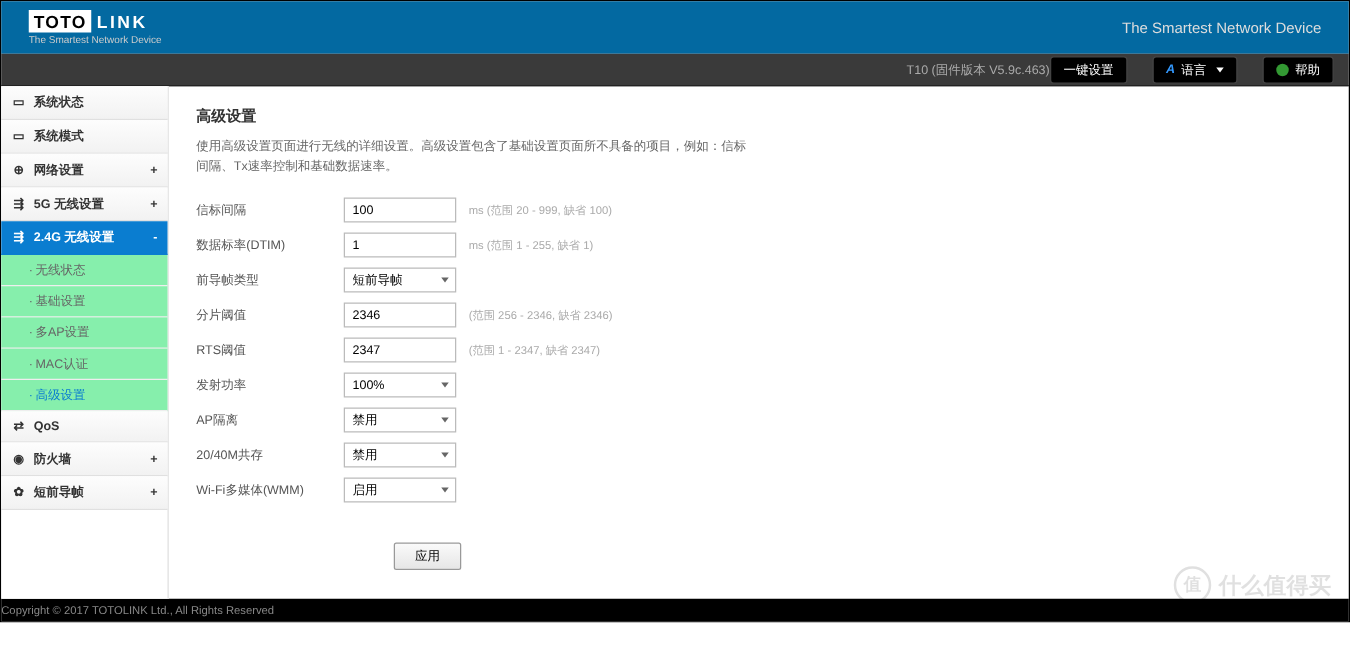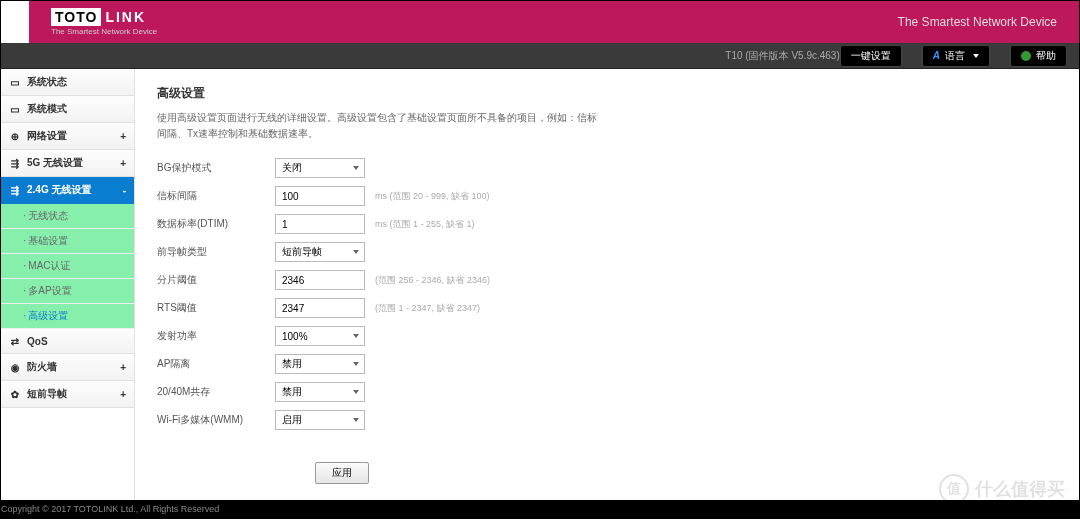--- a/index.html
+++ b/index.html
@@ -1,18 +1,18 @@
 <!DOCTYPE html>
 <html><head>
   <meta charset="utf-8">
   <style>
     * { box-sizing: border-box; margin: 0; padding: 0; }
     body { font-family: Arial, "Microsoft YaHei", sans-serif; font-size: 11px; background: #fff; color: #333; width: 1080px; }
     
-    .header-bar { background: #be185d; height: 42px; display: flex; align-items: center; justify-content: space-between; padding: 0 22px; margin-left: 28px; }
+    .header-bar { background: #0369a1; height: 42px; display: flex; align-items: center; justify-content: space-between; padding: 0 22px; }
     .logo-box { display: flex; flex-direction: column; color: #fff; }
     .logo-main { display: flex; align-items: center; gap: 4px; }
     .logo-toto { background: #fff; color: #000; font-weight: 900; padding: 1px 4px; font-size: 14px; letter-spacing: 1px; }
     .logo-link { font-weight: 900; font-size: 14px; letter-spacing: 2px; }
     .logo-tag { font-size: 8px; color: #ccc; margin-top: 1px; }
     .header-slogan { color: #ddd; font-size: 12px; }
     
     .subheader { background: #3a3a3a; height: 26px; display: flex; align-items: center; justify-content: flex-end; padding: 0 12px; border-bottom: 1px solid #222; }
     .fw-text { color: #aaa; font-size: 10px; }
     .toolbar { display: flex; gap: 20px; }
@@ -118,22 +118,22 @@
       </div>
       <div class="nav-item active">
         <span class="lbl">
             <span class="nav-ico">⇶</span>
             <span>2.4G 无线设置</span>
           </span>
         <span class="exp">-</span>
       </div>
       <div class="sub-item">无线状态</div>
       <div class="sub-item">基础设置</div>
+      <div class="sub-item">多AP设置</div>
       <div class="sub-item">MAC认证</div>
-      <div class="sub-item">多AP设置</div>
       <div class="sub-item current">高级设置</div>
       <div class="nav-item">
         <span class="lbl">
             <span class="nav-ico">⇄</span>
             <span>QoS</span>
           </span>
       </div>
       <div class="nav-item">
         <span class="lbl">
             <span class="nav-ico">◉</span>
@@ -148,24 +148,20 @@
           </span>
         <span class="exp">+</span>
       </div>
     </div>
 
     <div class="content">
       <div class="page-title">高级设置</div>
       <div class="page-desc">使用高级设置页面进行无线的详细设置。高级设置包含了基础设置页面所不具备的项目，例如：信标间隔、Tx速率控制和基础数据速率。</div>
 
       <div class="form-row">
-        <span class="form-label">BG保护模式</span>
-        <div class="sel-wrap"><input class="form-control" readonly="" value="关闭" style=""></div>
-      </div>
-      <div class="form-row">
         <span class="form-label">信标间隔</span>
         <input class="form-control" value="100" style="">
         <span class="hint">ms (范围 20 - 999, 缺省 100)</span>
       </div>
       <div class="form-row">
         <span class="form-label">数据标率(DTIM)</span>
         <input class="form-control" value="1" style="">
         <span class="hint">ms (范围 1 - 255, 缺省 1)</span>
       </div>
       <div class="form-row">

